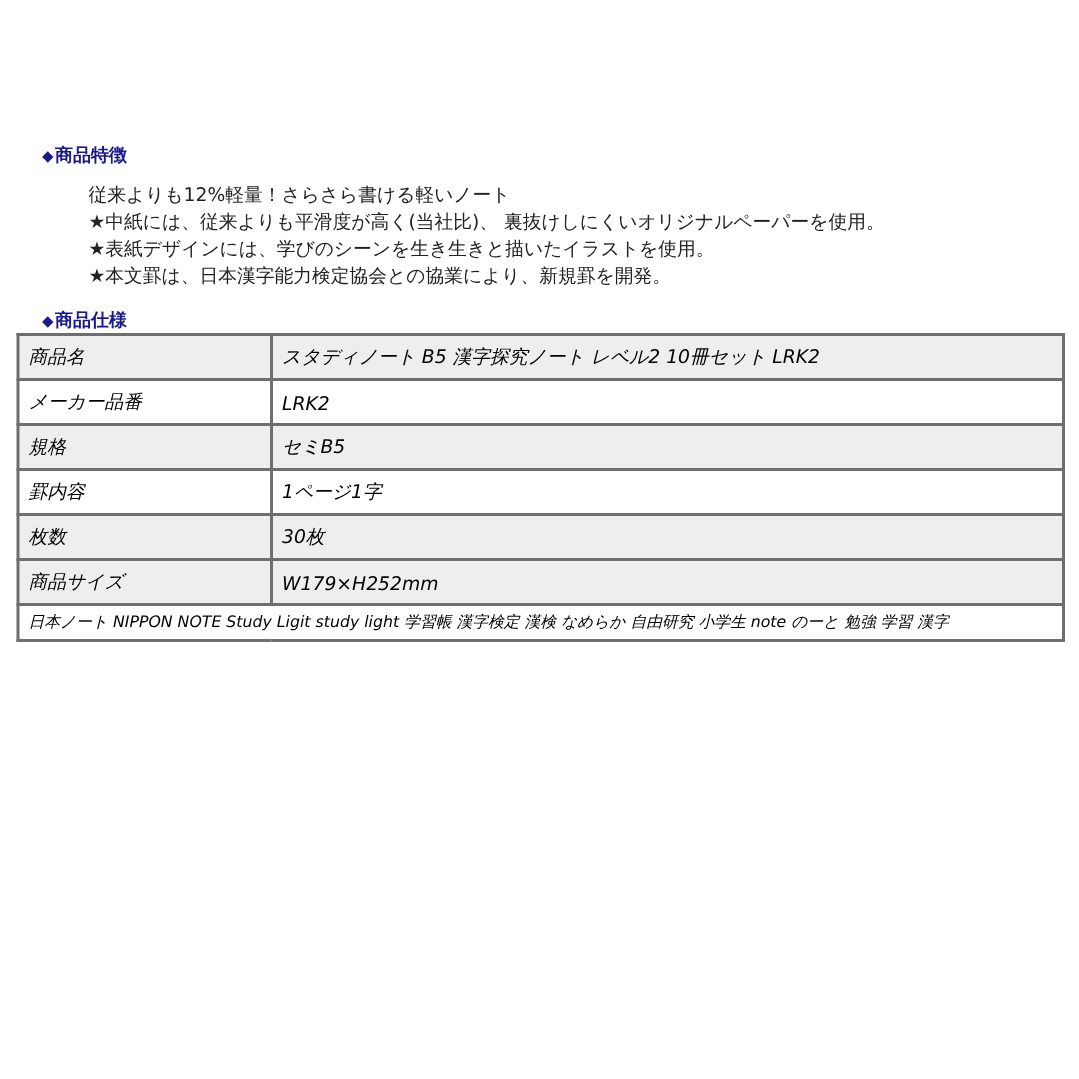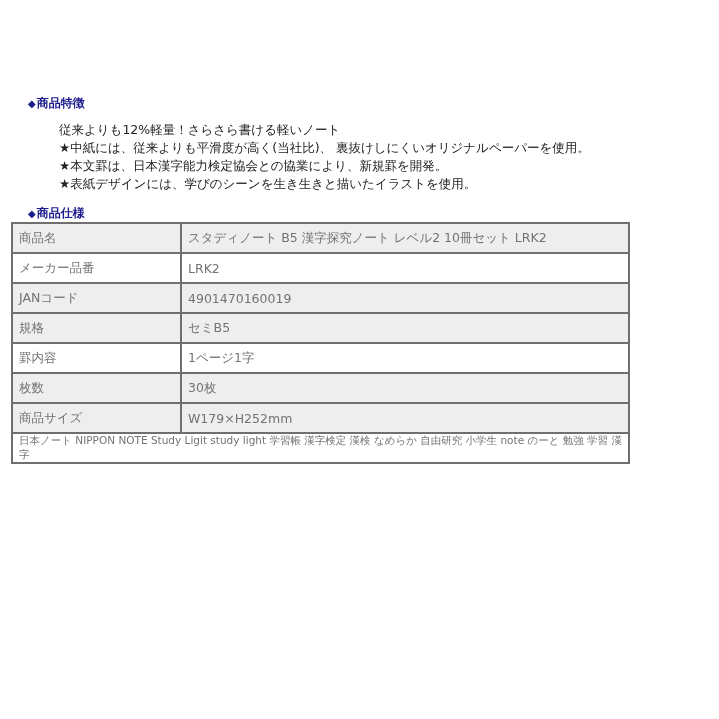--- a/index.html
+++ b/index.html
@@ -16,22 +16,22 @@
   .heading .diamond { font-size: 10px; margin-right: 1px; }
   #h-features { top: 95px; }
   #h-specs { top: 205px; }
   .features {
     position: absolute; left: 11px; top: 121px;
     font-size: 12.5px; line-height: 18px; color: #222; margin-left: 48px;
   }
   .features div { white-space: nowrap; }
   table.spec {
     position: absolute; left: 11px; top: 222px;
-    width: 619px; border-collapse: collapse;
-    font-size: 12.5px; color: #737373;
+    width: 699px; border-collapse: collapse;
+    font-size: 12.5px; color: #000000; font-style: italic;
   }
   table.spec td {
     border: 2px solid #6f6f6f;
     padding: 0 6px;
     height: 28px;
     vertical-align: middle;
   }
   table.spec td.k { width: 155px; }
   table.spec tr.gray td { background: #eeeeee; }
   table.spec tr.white td { background: #ffffff; }
@@ -41,41 +41,37 @@
 </head>
 <body>
 
 <div class="heading" id="h-features">
   <span class="diamond">◆</span><span>商品特徴</span>
 </div>
 
 <div class="features">
   <div>従来よりも12%軽量！さらさら書ける軽いノート</div>
   <div>★中紙には、従来よりも平滑度が高く(当社比)、 裏抜けしにくいオリジナルペーパーを使用。</div>
+  <div>★表紙デザインには、学びのシーンを生き生きと描いたイラストを使用。</div>
   <div>★本文罫は、日本漢字能力検定協会との協業により、新規罫を開発。</div>
-  <div>★表紙デザインには、学びのシーンを生き生きと描いたイラストを使用。</div>
 </div>
 
 <div class="heading" id="h-specs">
   <span class="diamond">◆</span><span>商品仕様</span>
 </div>
 
 <table class="spec">
   <tbody>
       <tr class="gray">
     <td class="k">商品名</td>
     <td>スタディノート B5 漢字探究ノート レベル2 10冊セット LRK2</td>
   </tr>
   <tr class="white">
     <td class="k">メーカー品番</td>
     <td>LRK2</td>
-  </tr>
-  <tr class="gray">
-    <td class="k">JANコード</td>
-    <td>4901470160019</td>
   </tr>
   <tr class="gray">
     <td class="k">規格</td>
     <td>セミB5</td>
   </tr>
   <tr class="white">
     <td class="k">罫内容</td>
     <td>1ページ1字</td>
   </tr>
   <tr class="gray">

